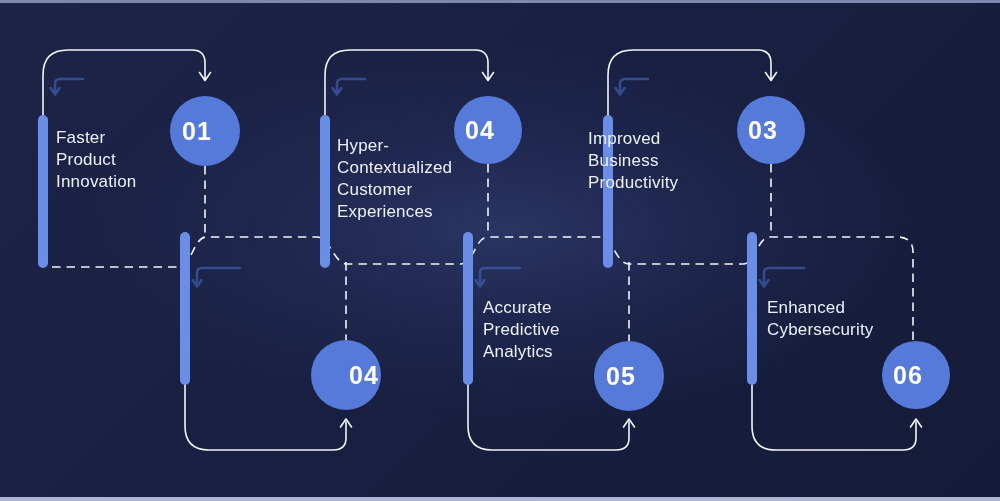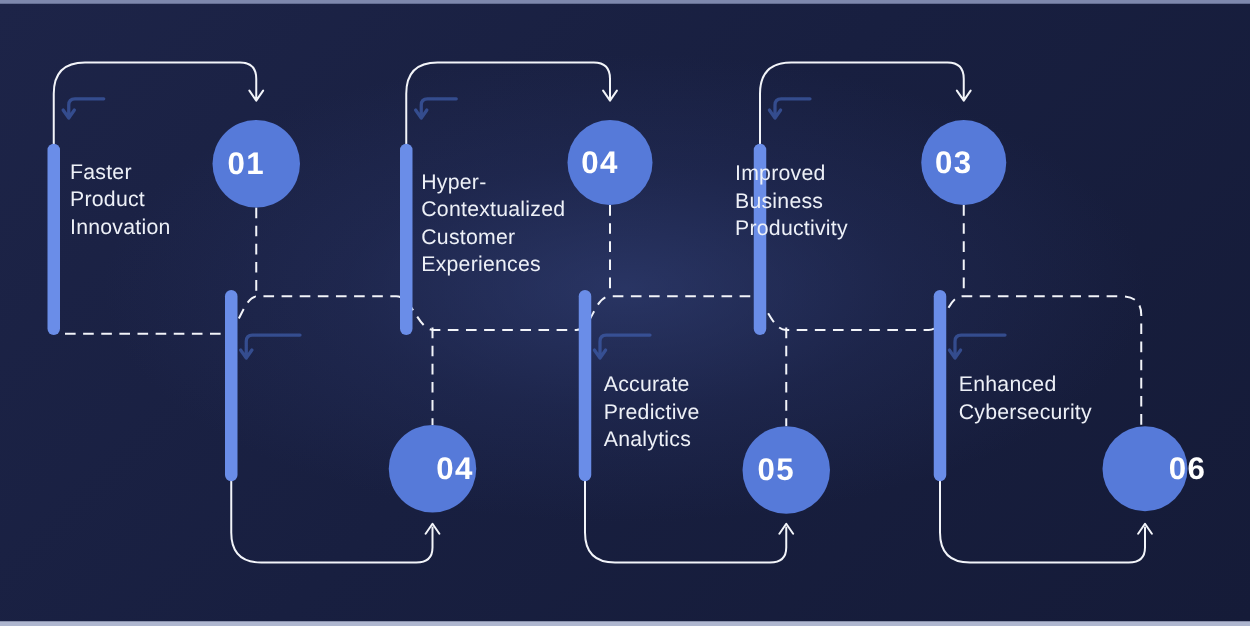--- a/index.html
+++ b/index.html
@@ -20,21 +20,21 @@
     position:absolute;color:#edf0f7;font-size:17px;line-height:22px;
     white-space:pre-line;letter-spacing:.2px;
   }
   .num{
     position:absolute;width:54px;text-align:center;color:#ffffff;
     font-size:25px;line-height:26px;font-weight:700;letter-spacing:1px;
   }
   .t1{left:56px;top:127px;}  .t2{left:337px;top:135px;} .t3{left:588px;top:128px;}
   .t4{left:198px;top:297px;} .t5{left:483px;top:297px;} .t6{left:767px;top:297px;}
   .n1{left:170px;top:118px;} .n2{left:453px;top:117px;} .n3{left:736px;top:117px;}
-  .n4{left:311px;top:362px;padding-left:26px;} .n5{left:594px;top:363px;text-align:center;} .n6{left:923px;top:362px;}
+  .n4{left:311px;top:362px;padding-left:26px;} .n5{left:594px;top:363px;text-align:center;} .n6{left:881px;top:362px;}
 </style>
 </head>
 <body>
 
 <div class="stage">
   <div class="strip-top"></div>
 
   <svg class="layer" viewBox="0 0 1000 501">
 
     <g>

